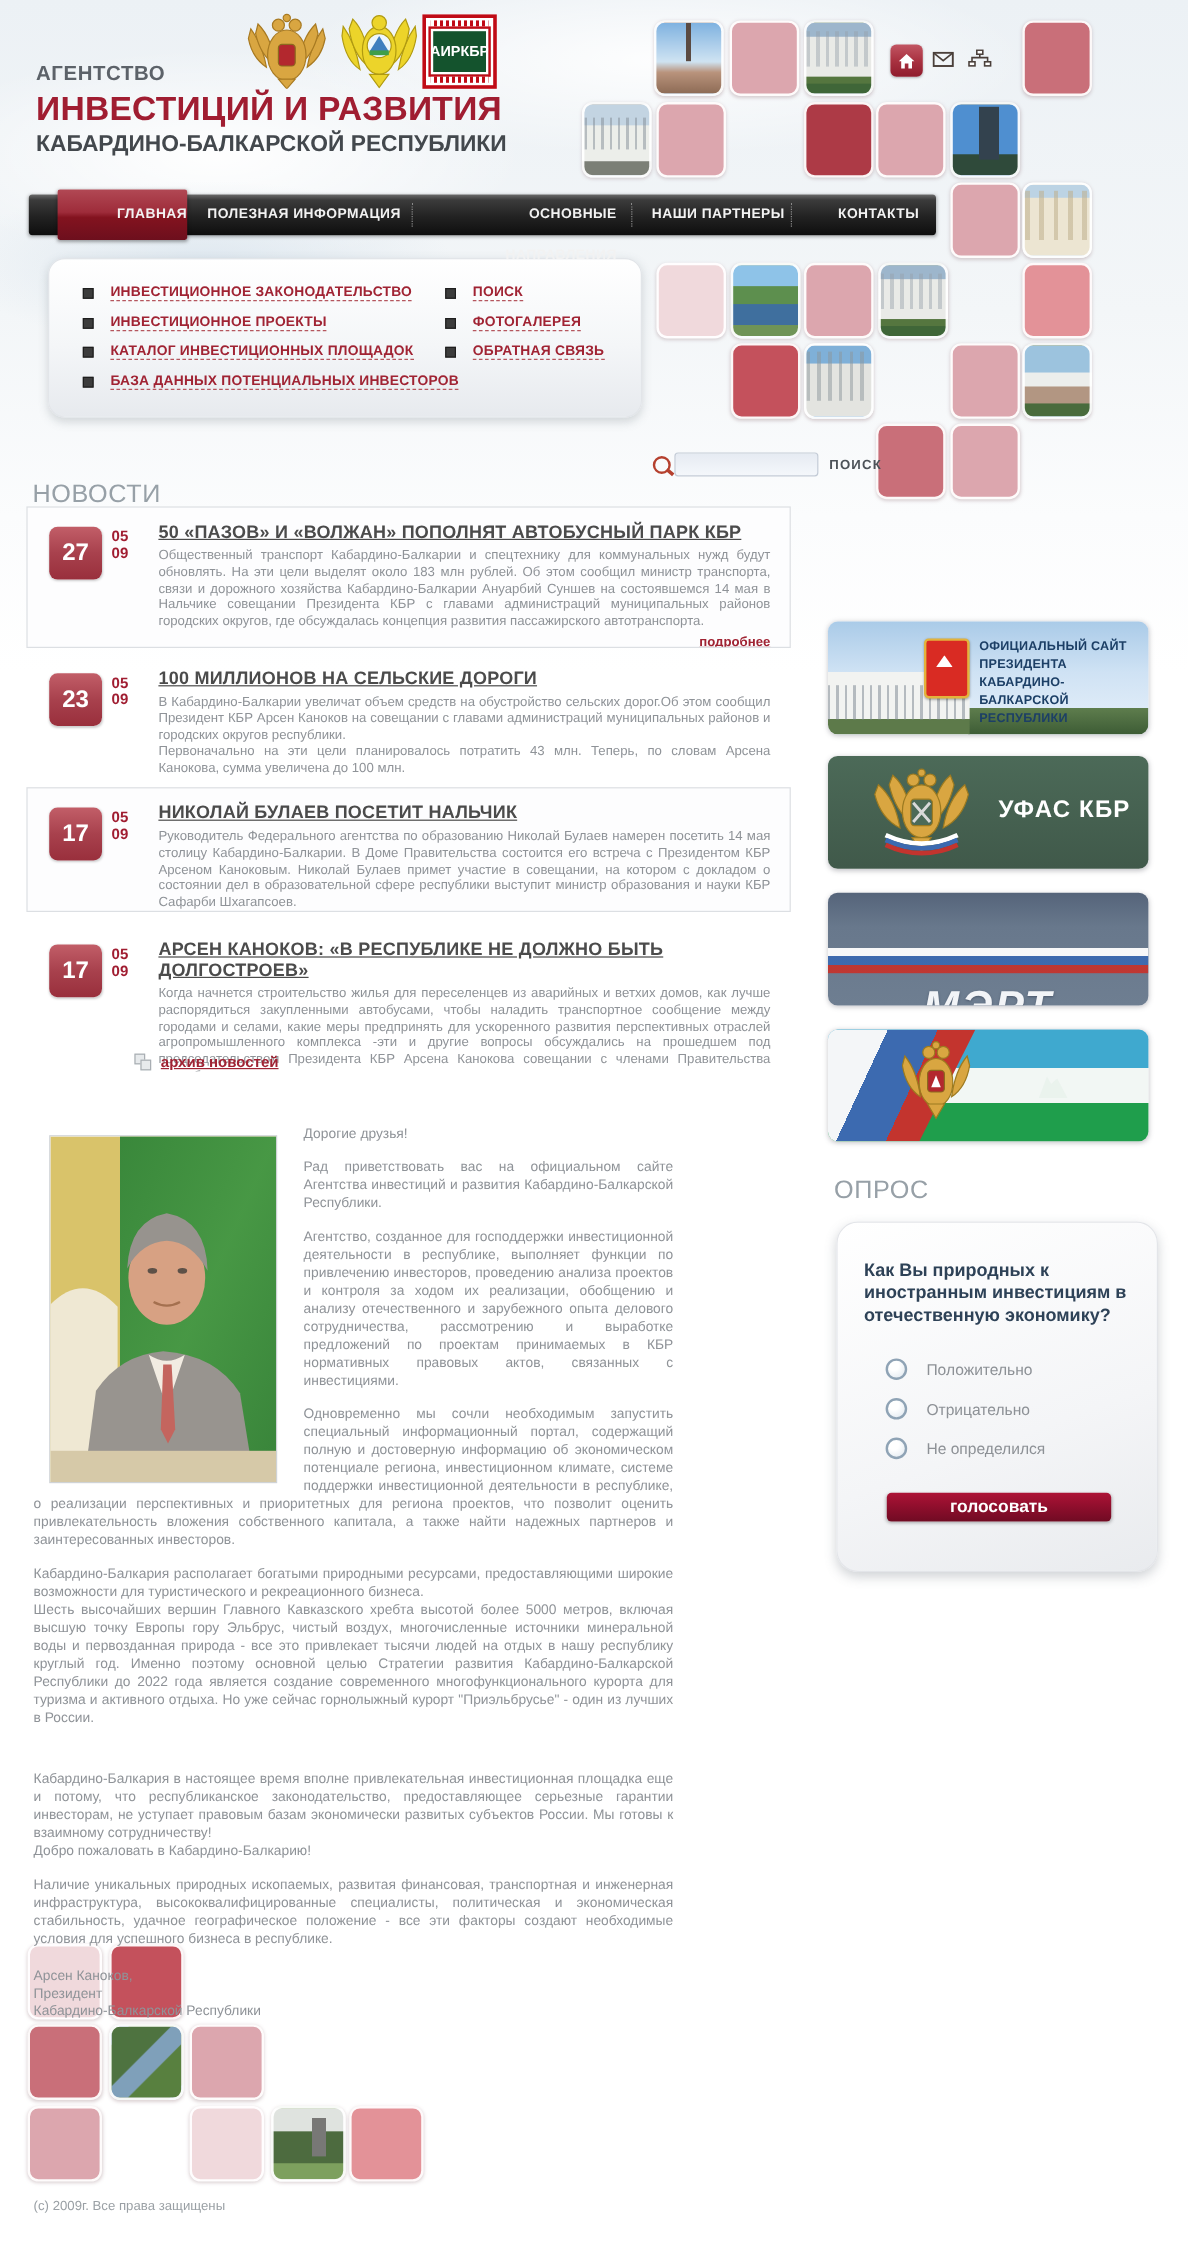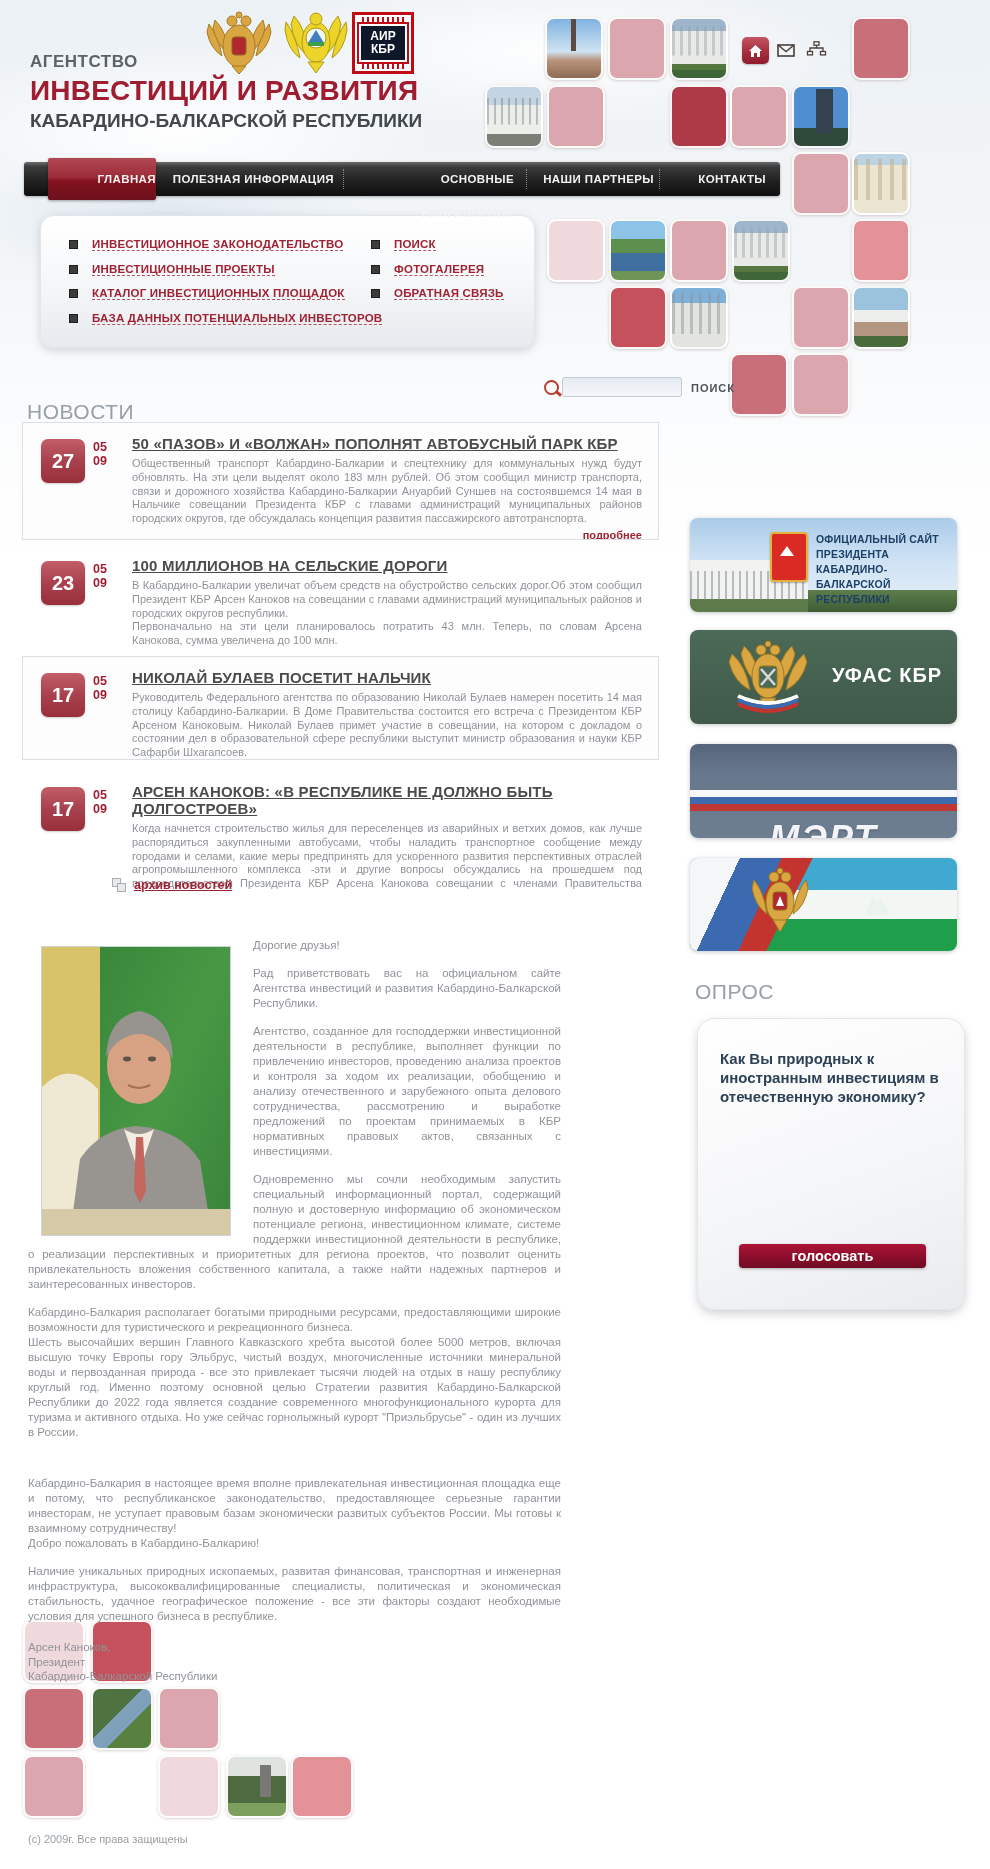--- a/index.html
+++ b/index.html
@@ -12,21 +12,21 @@
   .c3{left:-40px;top:150px;width:420px;height:140px;background:radial-gradient(ellipse at center,rgba(214,226,236,.7),rgba(255,255,255,0) 70%);}
 
   
   .title-block{position:absolute;left:30px;top:52px;}
   .t1{font-size:17px;font-weight:bold;color:#5c6269;letter-spacing:.5px;}
   .t2{font-size:28px;font-weight:bold;color:var(--accent);margin-top:3px;letter-spacing:.2px;}
   .t3{font-size:19px;font-weight:bold;color:#43484d;margin-top:3px;}
   .logo{position:absolute;top:10px;}
   #logo-rf{left:205px;} #logo-kbr{left:284px;} 
   #logo-air{left:352px;top:12px;width:62px;height:62px;background:#fff;border:3px solid #c00b16;box-sizing:border-box;}
-  #logo-air .air-in{position:absolute;left:4px;top:9px;right:4px;bottom:9px;background:#0f172a;border:2px solid #fff;outline:2px solid #c00b16;display:flex;flex-direction:column;align-items:center;justify-content:center;color:#fff;font-weight:bold;font-size:12px;line-height:13px;}
+  #logo-air .air-in{position:absolute;left:4px;top:9px;right:4px;bottom:9px;background:#14532d;border:2px solid #fff;outline:2px solid #c00b16;display:flex;flex-direction:row;align-items:center;justify-content:center;color:#fff;font-weight:bold;font-size:12px;line-height:13px;}
   #logo-air .air-strip{position:absolute;left:4px;height:5px;right:4px;background:repeating-linear-gradient(90deg,#fff 0 3px,#c00b16 3px 5px);}
   #logo-air .air-strip.top{top:2px;} #logo-air .air-strip.bot{bottom:2px;}
 
   .hicon{position:absolute;}
   #home-btn{left:742px;top:37px;width:27px;height:27px;border-radius:5px;
     background:linear-gradient(180deg,#c25663 0%,#a93241 50%,#8f1b2c 100%);box-shadow:0 1px 2px rgba(0,0,0,.25);
     display:flex;align-items:center;justify-content:center;cursor:pointer;}
   #mail-btn{left:777px;top:43px;cursor:pointer;}
   #sitemap-btn{left:806px;top:41px;cursor:pointer;}
 
@@ -270,21 +270,21 @@
       </div>
   </div>
 
   <div id="quickbox">
       <div class="ql-row" style="left: 28px; top: 20px;">
         <span class="ql-bullet"></span>
         <a class="ql-link">ИНВЕСТИЦИОННОЕ ЗАКОНОДАТЕЛЬСТВО</a>
       </div>
       <div class="ql-row" style="left: 28px; top: 45px;">
         <span class="ql-bullet"></span>
-        <a class="ql-link">ИНВЕСТИЦИОННЫЕ ПРОЕКТЫ</a>
+        <a class="ql-link">ИНВЕСТИЦИОННОЕ ПРОЕКТЫ</a>
       </div>
       <div class="ql-row" style="left: 28px; top: 69px;">
         <span class="ql-bullet"></span>
         <a class="ql-link">КАТАЛОГ ИНВЕСТИЦИОННЫХ ПЛОЩАДОК</a>
       </div>
       <div class="ql-row" style="left: 28px; top: 94px;">
         <span class="ql-bullet"></span>
         <a class="ql-link">БАЗА ДАННЫХ ПОТЕНЦИАЛЬНЫХ ИНВЕСТОРОВ</a>
       </div>
       <div class="ql-row" style="left: 330px; top: 20px;">
@@ -407,17 +407,31 @@
         </g>
         <rect x="23" y="26" width="14" height="18" rx="3" fill="#b3282e" stroke="#8c6a1e"></rect>
         <path d="M26,40 L30,30 L34,40 Z" fill="#fff"></path>
       </svg>
     </div>
   </div>
 
   <div id="poll-heading">ОПРОС</div>
   <div id="poll-box">
     <div id="poll-question">Как Вы природных к иностранным инвестициям в отечественную экономику?</div>
+    <div id="poll-options">
+        <div class="poll-opt">
+          <span class="radio"></span>
+          <span>Положительно</span>
+        </div>
+        <div class="poll-opt">
+          <span class="radio"></span>
+          <span>Отрицательно</span>
+        </div>
+        <div class="poll-opt">
+          <span class="radio"></span>
+          <span>Не определился</span>
+        </div>
+      </div>
     <button id="poll-btn">голосовать</button>
   </div>
 
   <div id="footer">(с) 2009г. Все права защищены</div>
 </div>
 
 </body></html>

